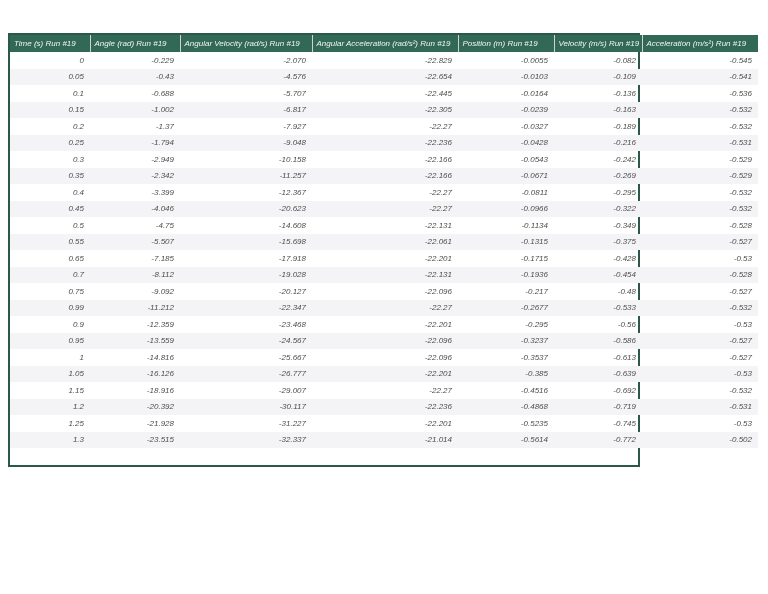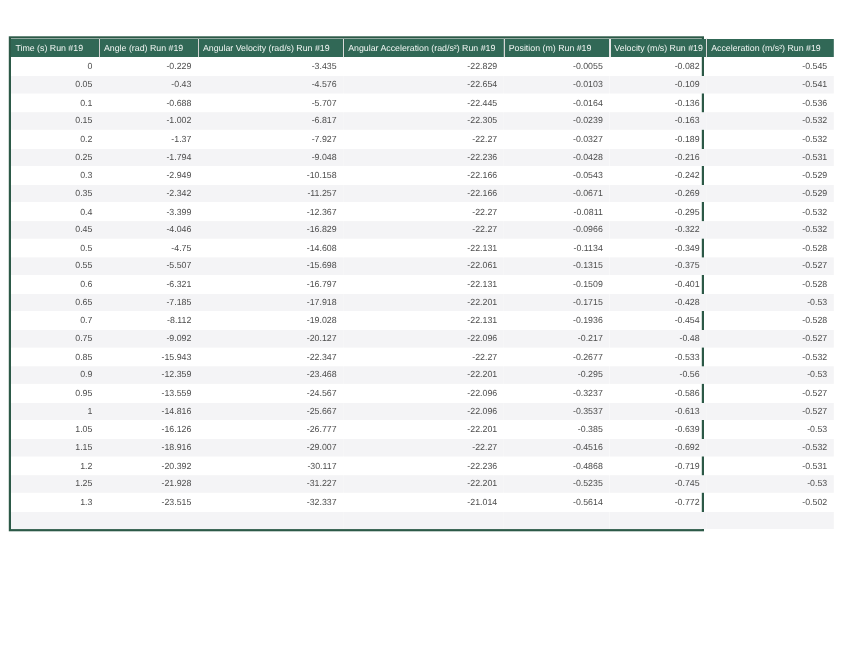--- a/index.html
+++ b/index.html
@@ -16,20 +16,21 @@
     background: var(--page-bg);
     font-family: "Liberation Sans", "DejaVu Sans", sans-serif;
     overflow: hidden;
   }
   .table-wrap {
     position: absolute;
     left: 8px; top: 33px;
     width: 632px;
     border: 2px solid var(--border);
     background: #ffffff;
+    font-style: italic;
   }
   table.data-table {
     width: 100%;
     border-collapse: collapse;
     table-layout: fixed;
   }
   thead th {
     background: var(--header-bg);
     color: var(--header-text);
     font-size: 8px;
@@ -76,21 +77,21 @@
           <th>Angular Acceleration (rad/s²) Run #19</th>
           <th>Position (m) Run #19</th>
           <th>Velocity (m/s) Run #19</th>
           <th>Acceleration (m/s²) Run #19</th>
         </tr>
     </thead>
     <tbody>
         <tr>
           <td>0</td>
           <td>-0.229</td>
-          <td>-3.435</td>
+          <td>-2.070</td>
           <td>-22.829</td>
           <td>-0.0055</td>
           <td>-0.082</td>
           <td>-0.545</td>
         </tr>
         <tr>
           <td>0.05</td>
           <td>-0.43</td>
           <td>-4.576</td>
           <td>-22.654</td>
@@ -157,21 +158,21 @@
           <td>-3.399</td>
           <td>-12.367</td>
           <td>-22.27</td>
           <td>-0.0811</td>
           <td>-0.295</td>
           <td>-0.532</td>
         </tr>
         <tr>
           <td>0.45</td>
           <td>-4.046</td>
-          <td>-16.829</td>
+          <td>-20.623</td>
           <td>-22.27</td>
           <td>-0.0966</td>
           <td>-0.322</td>
           <td>-0.532</td>
         </tr>
         <tr>
           <td>0.5</td>
           <td>-4.75</td>
           <td>-14.608</td>
           <td>-22.131</td>
@@ -182,29 +183,20 @@
         <tr>
           <td>0.55</td>
           <td>-5.507</td>
           <td>-15.698</td>
           <td>-22.061</td>
           <td>-0.1315</td>
           <td>-0.375</td>
           <td>-0.527</td>
         </tr>
         <tr>
-          <td>0.6</td>
-          <td>-6.321</td>
-          <td>-16.797</td>
-          <td>-22.131</td>
-          <td>-0.1509</td>
-          <td>-0.401</td>
-          <td>-0.528</td>
-        </tr>
-        <tr>
           <td>0.65</td>
           <td>-7.185</td>
           <td>-17.918</td>
           <td>-22.201</td>
           <td>-0.1715</td>
           <td>-0.428</td>
           <td>-0.53</td>
         </tr>
         <tr>
           <td>0.7</td>
@@ -218,22 +210,22 @@
         <tr>
           <td>0.75</td>
           <td>-9.092</td>
           <td>-20.127</td>
           <td>-22.096</td>
           <td>-0.217</td>
           <td>-0.48</td>
           <td>-0.527</td>
         </tr>
         <tr>
-          <td>0.85</td>
-          <td>-15.943</td>
+          <td>0.99</td>
+          <td>-11.212</td>
           <td>-22.347</td>
           <td>-22.27</td>
           <td>-0.2677</td>
           <td>-0.533</td>
           <td>-0.532</td>
         </tr>
         <tr>
           <td>0.9</td>
           <td>-12.359</td>
           <td>-23.468</td>

